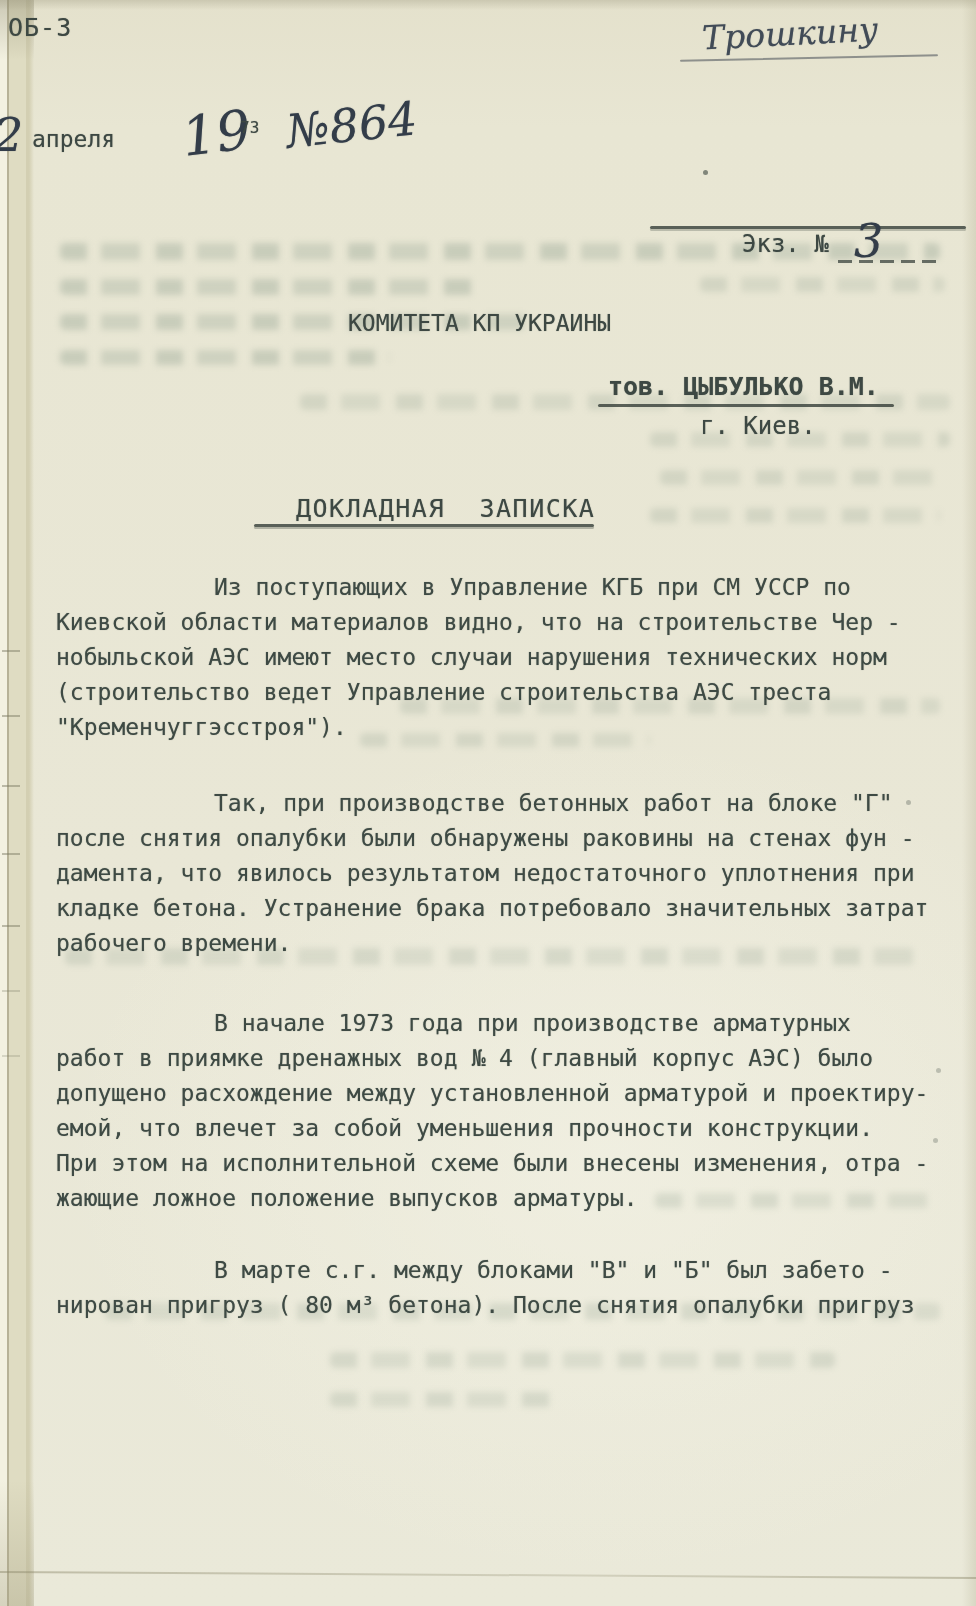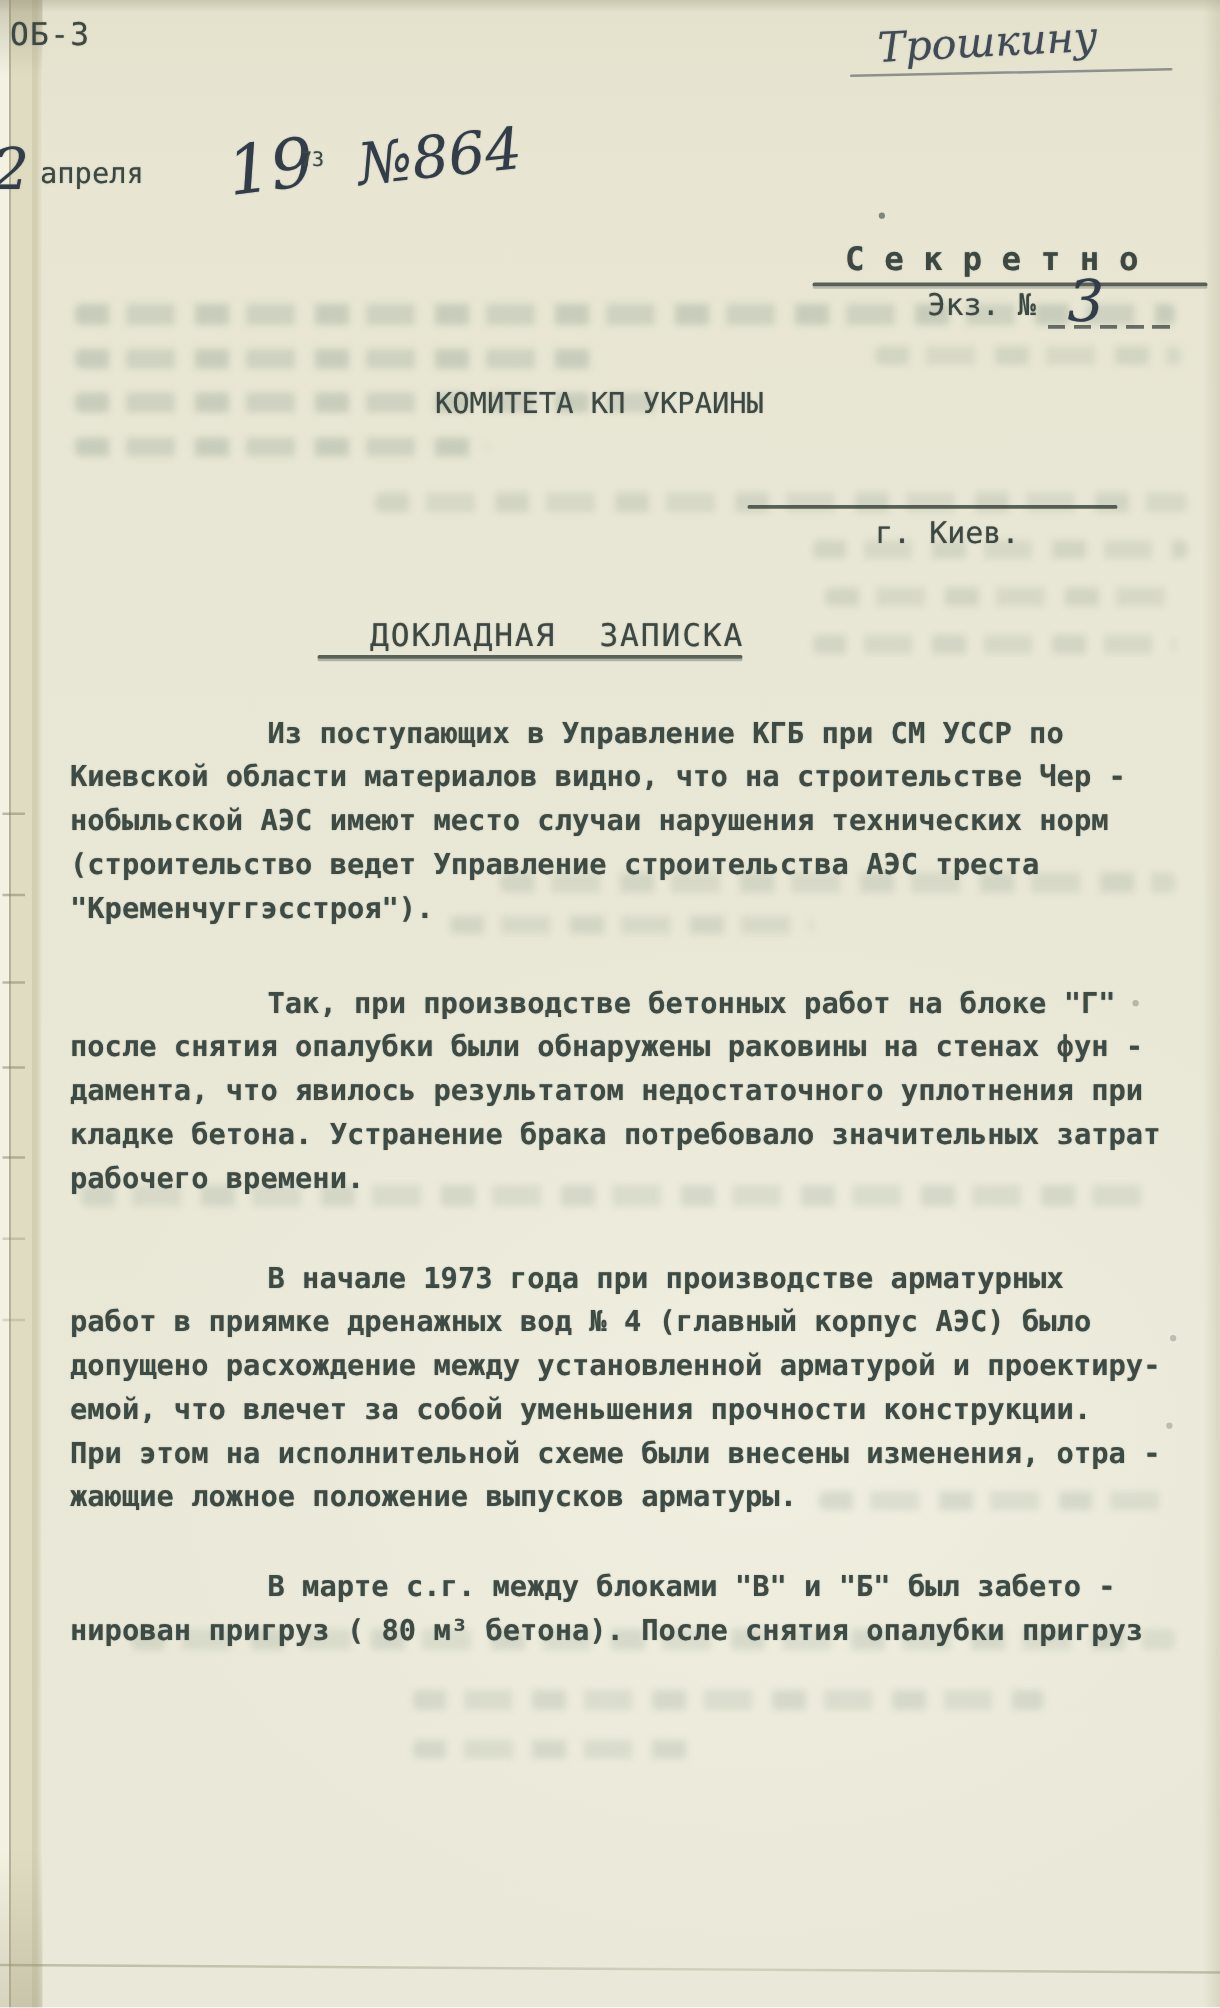--- a/index.html
+++ b/index.html
@@ -19,21 +19,21 @@
   .tick{position:absolute;left:2px;width:18px;height:2px;background:rgba(120,118,96,.45);}
   .topshade{position:absolute;left:0;top:0;width:976px;height:10px;
     background:linear-gradient(180deg,rgba(146,142,116,.30),rgba(146,142,116,0));}
   .rightshade{position:absolute;right:0;top:0;width:14px;height:1606px;
     background:linear-gradient(270deg,rgba(176,172,144,.30),rgba(176,172,144,0));}
 
   
   .typed{position:absolute;color:#3d4843;text-shadow:0 0 1px rgba(61,72,67,.55);white-space:nowrap;}
   .body-par{position:absolute;left:56px;width:912px;margin:0;
     font-size:23px;line-height:35px;color:#3e4a44;text-shadow:0 0 1px rgba(62,74,68,.5);
-    white-space:pre-line;text-indent:158px;font-weight:bold;}
+    white-space:pre-line;text-indent:158px;}
   
   .hw{position:absolute;font-family:"DejaVu Serif",serif;font-style:italic;
     color:#333d49;text-shadow:0 0 1px rgba(51,61,73,.5);white-space:nowrap;}
   .rule{position:absolute;background:rgba(49,58,53,.78);height:3px;border-radius:2px;}
   .rule.pencil{background:rgba(70,76,86,.55);height:2px;}
   .dashes{position:absolute;height:3px;
     background:repeating-linear-gradient(90deg,rgba(49,58,53,.7) 0 14px,rgba(49,58,53,0) 14px 21px);}
 
   
   .bleed{position:absolute;filter:blur(3px);opacity:.5;border-radius:5px;
@@ -82,27 +82,27 @@
 
   <div class="hw" style="left:702px;top:14px;font-size:33px;transform:rotate(-3deg);color:#414b57">Трошкину</div>
   <div class="rule pencil" style="left:680px;top:57px;width:258px;transform:rotate(-1.2deg)"></div>
 
   <div class="hw" style="left:-6px;top:108px;font-size:46px">2</div>
   <div class="typed" style="left:32px;top:126px;font-size:23px">апреля</div>
   <div class="hw" style="left:182px;top:102px;font-size:54px;transform:rotate(-7deg)">19</div>
   <div class="typed" style="left:240px;top:118px;font-size:16px">73</div>
   <div class="hw" style="left:286px;top:98px;font-size:46px;transform:rotate(-6deg)">№864</div>
 
-  <div class="typed" style="left:676px;top:193px;font-size:26px;font-weight:bold">С е к р е т н о</div>
   <div class="rule" style="left:650px;top:226px;width:316px;box-shadow:0 2px 0 rgba(49,58,53,.25)"></div>
   <div class="typed" style="left:742px;top:230px;font-size:24px">Экз. №</div>
   <div class="hw" style="left:854px;top:214px;font-size:46px">3</div>
   <div class="dashes" style="left:838px;top:260px;width:104px"></div>
 
   <div class="typed" style="left:348px;top:310px;font-size:23px">КОМИТЕТА КП УКРАИНЫ</div>
+  <div class="typed" style="left:608px;top:372px;font-size:25px;font-weight:bold">тов. ЦЫБУЛЬКО В.М.</div>
   <div class="rule" style="left:598px;top:404px;width:296px"></div>
   <div class="typed" style="left:700px;top:412px;font-size:24px">г. Киев.</div>
 
   <div class="typed" style="left:296px;top:494px;font-size:25px;font-weight:normal;letter-spacing:1.5px;word-spacing:18px">ДОКЛАДНАЯ ЗАПИСКА</div>
   <div class="rule" style="left:254px;top:524px;width:340px;box-shadow:0 2px 0 rgba(49,58,53,.3)"></div>
 
   <p class="body-par" style="top:570px">Из поступающих в Управление КГБ при СМ УССР по
 Киевской области материалов видно, что на строительстве Чер -
 нобыльской АЭС имеют место случаи нарушения технических норм
 (строительство ведет Управление строительства АЭС треста

